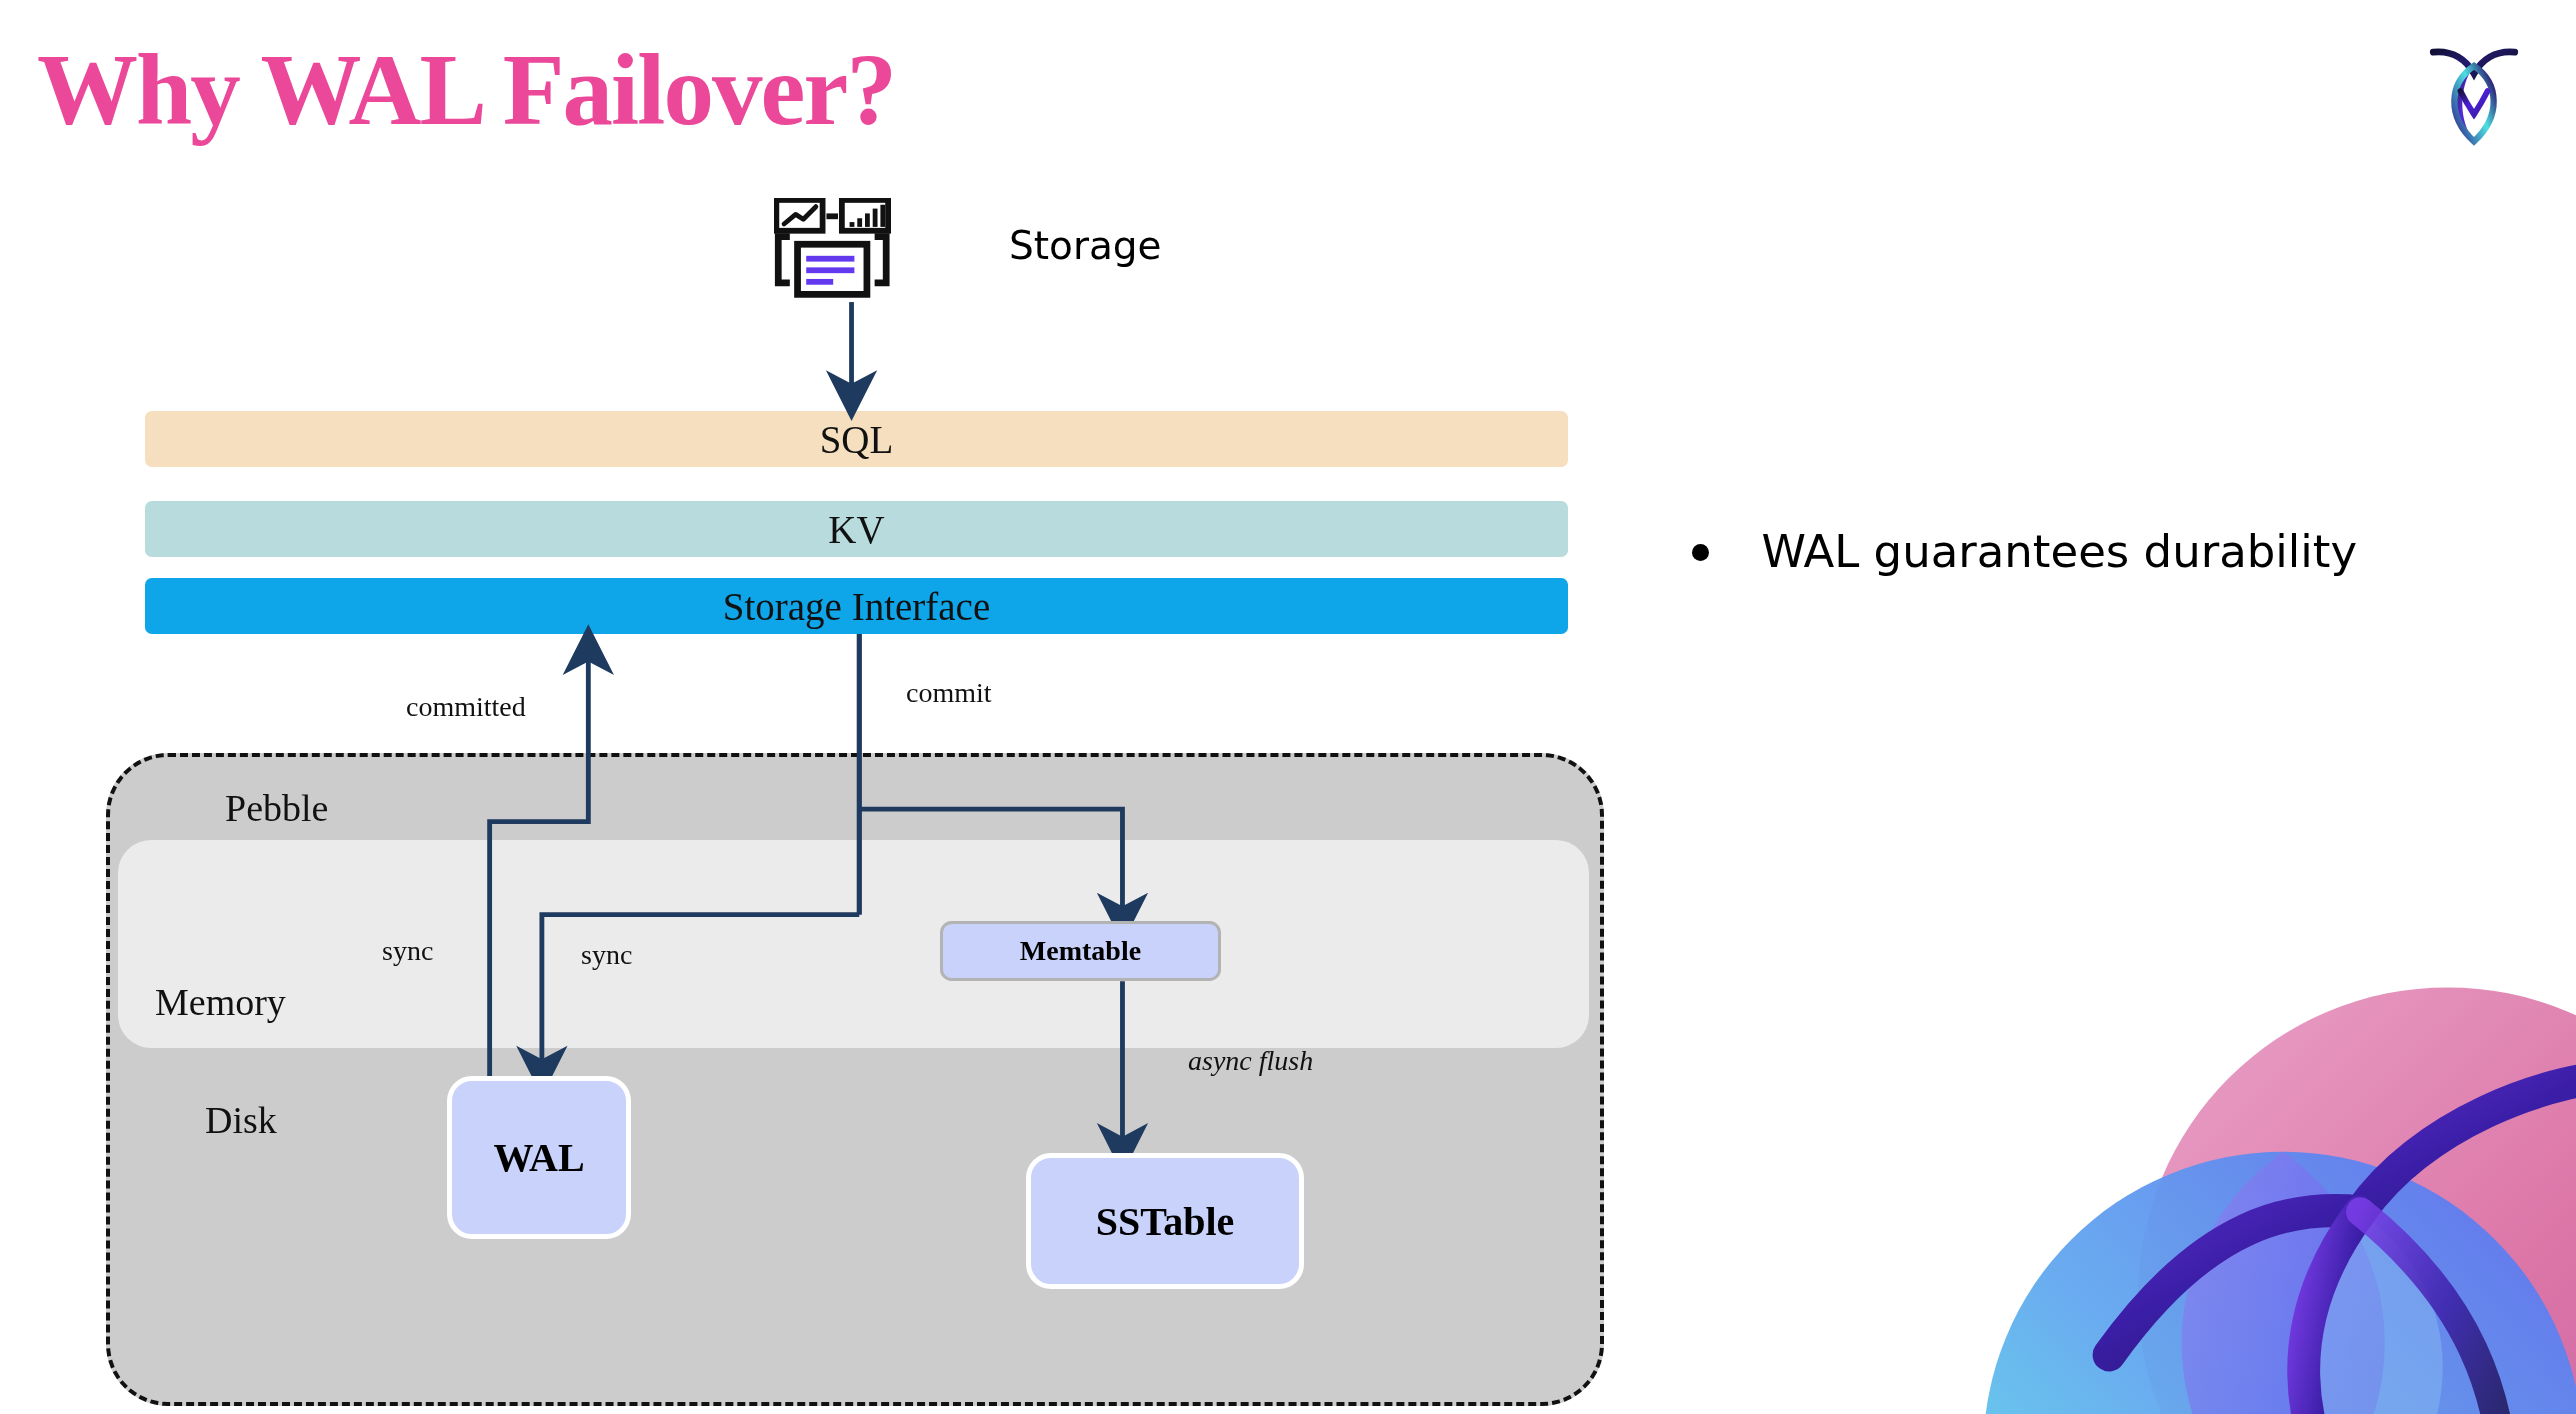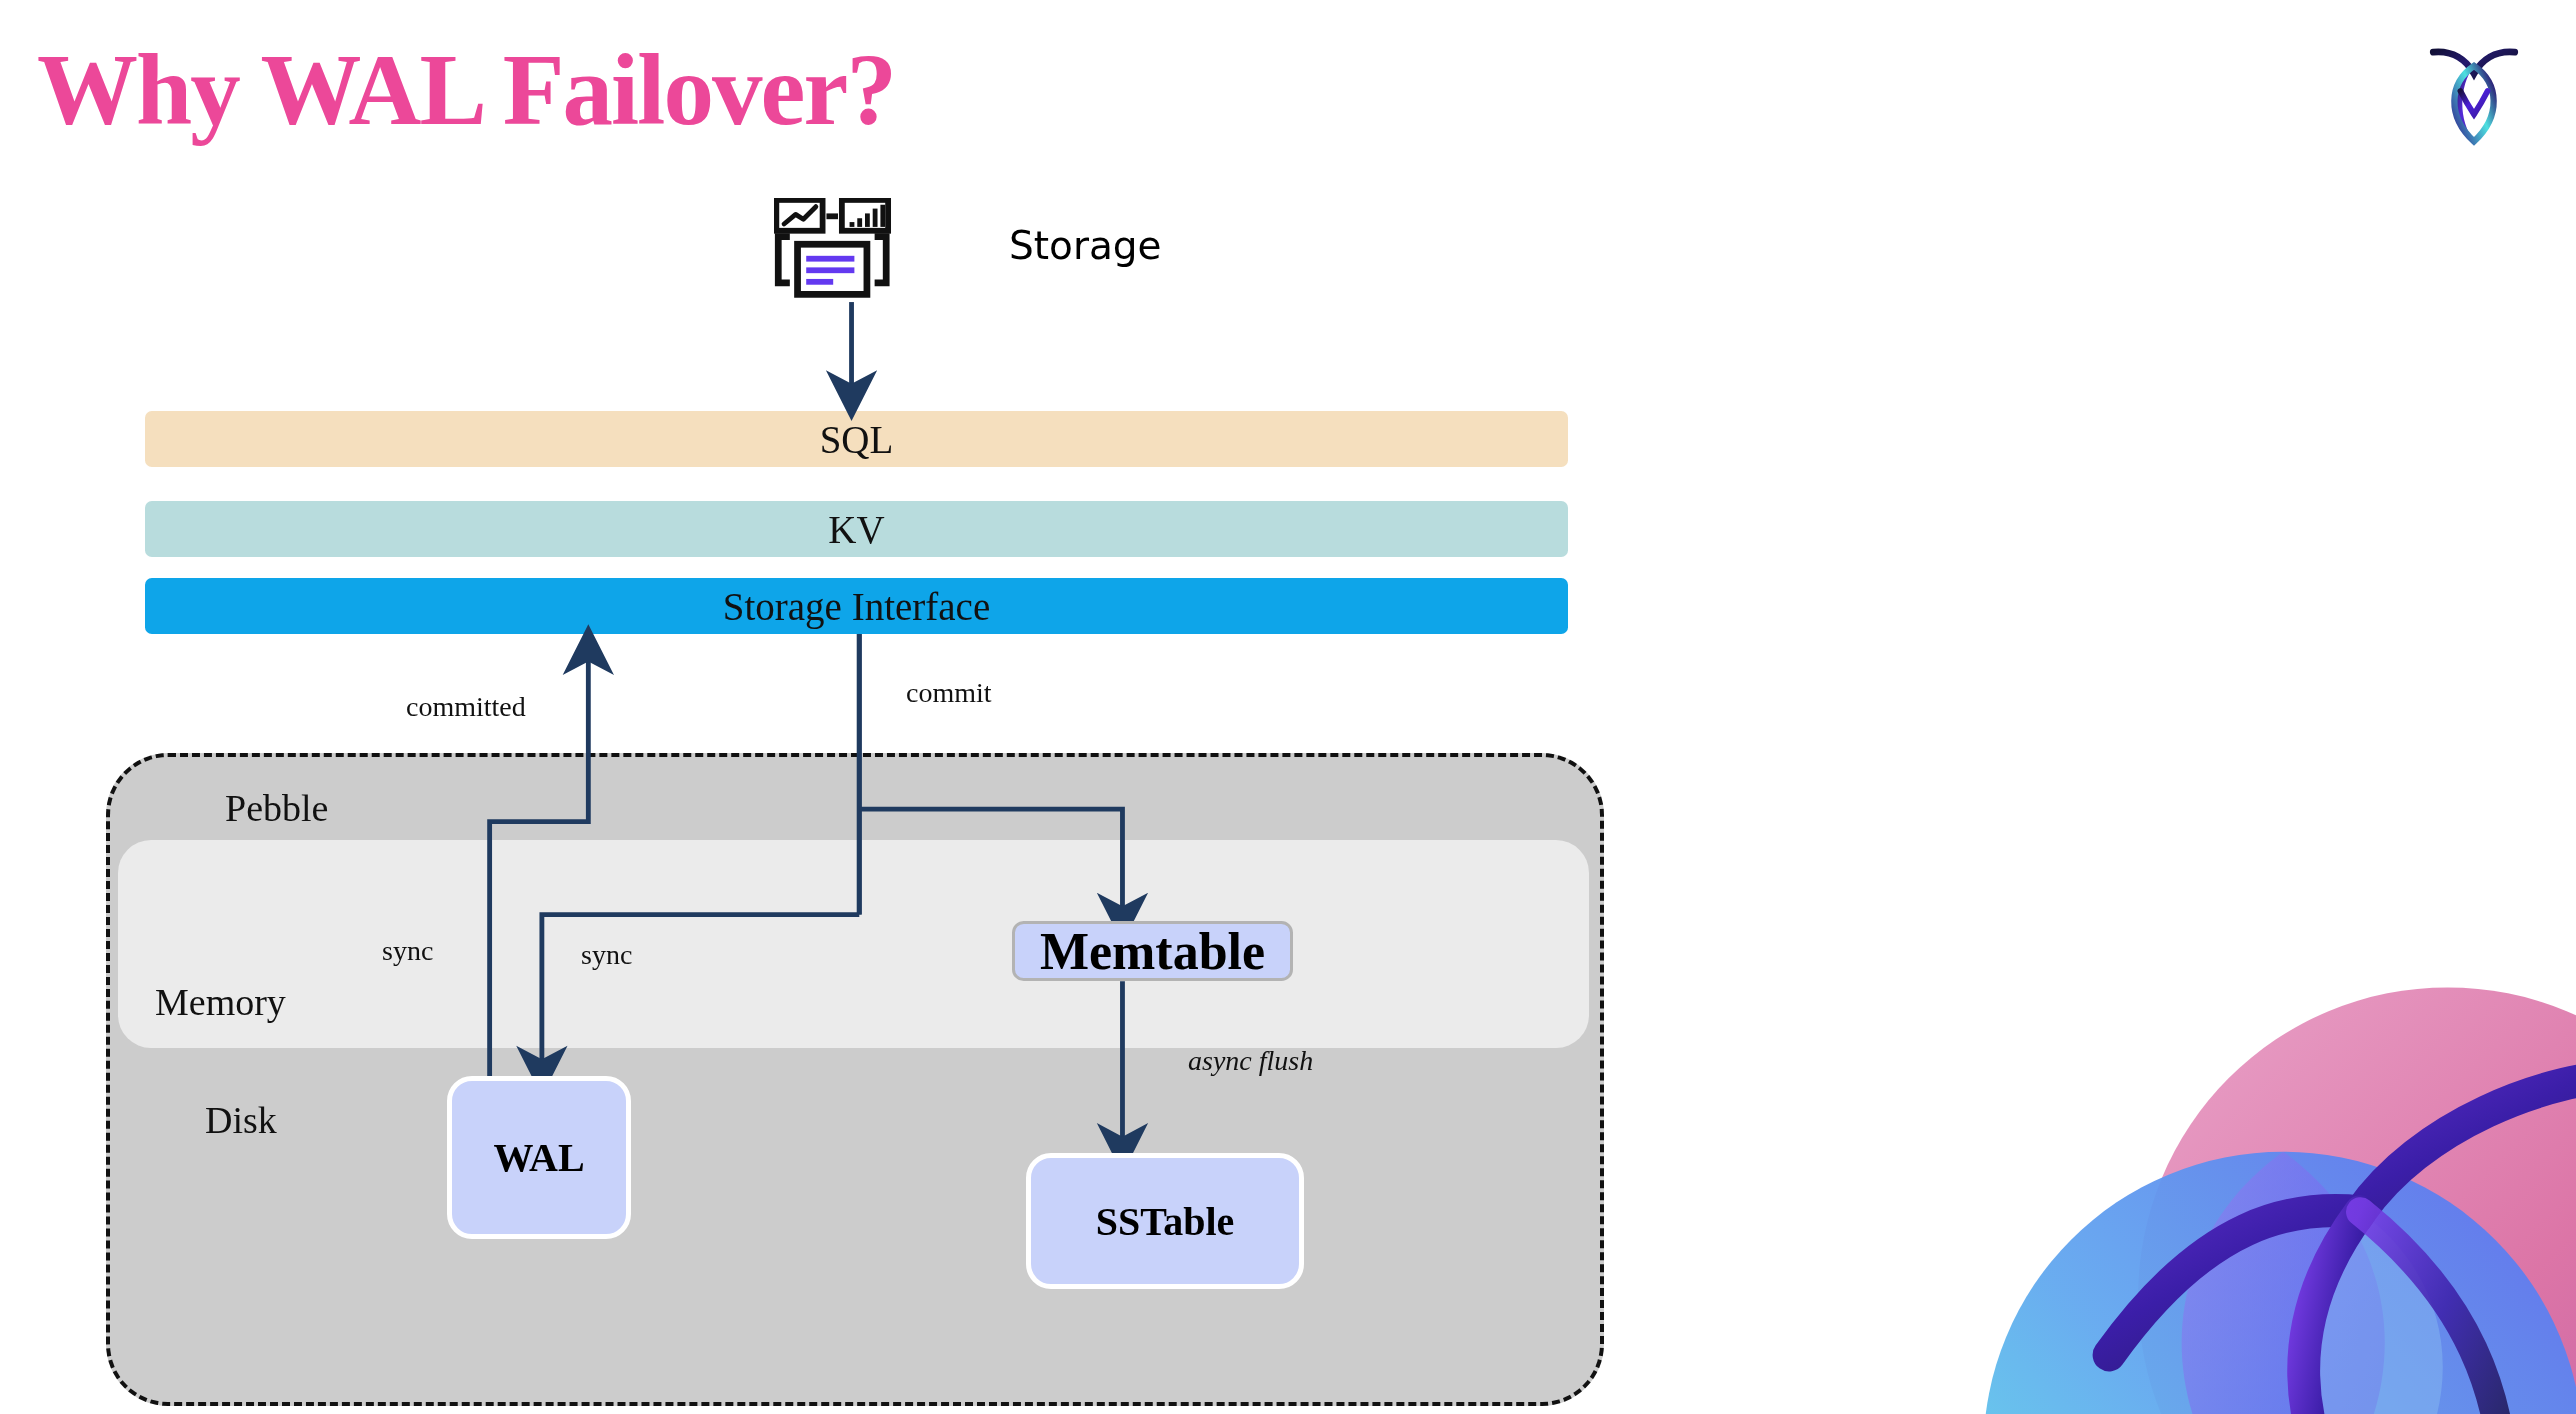--- a/index.html
+++ b/index.html
@@ -90,23 +90,23 @@
   .node{
     position:absolute;
     background:#c8d2fa;
     display:flex;align-items:center;justify-content:center;
     font-family:"Liberation Serif", serif;
     font-weight:bold;
     color:#000;
     box-sizing:border-box;
   }
   .node-memtable{
-    left:1012px;top:921px;width:281px;height:60px;
+    left:940px;top:921px;width:281px;height:60px;
     border:3.9px solid #b3b3b3;border-radius:11.6px;
-    font-size:52px;
+    font-size:28px;
   }
   .node-wal{
     left:447px;top:1076px;width:184px;height:163px;
     border:5.8px solid #ffffff;border-radius:25px;
     font-size:40px;
   }
   .node-sstable{
     left:982px;top:1153px;width:278px;height:136px;
     border:5.8px solid #ffffff;border-radius:25px;
     font-size:40px;
@@ -307,16 +307,20 @@
     <div class="node node-wal">
       <span>WAL</span>
     </div>
     <div class="node node-sstable">
       <span>SSTable</span>
     </div>
 
   </div>
 
   <div class="bullets">
+    <div class="bullet-row">
+      <div class="bullet-dot"></div>
+      <div class="bullet-text">WAL guarantees durability</div>
+    </div>
   </div>
 
 </div>
 
 
 </body></html>

